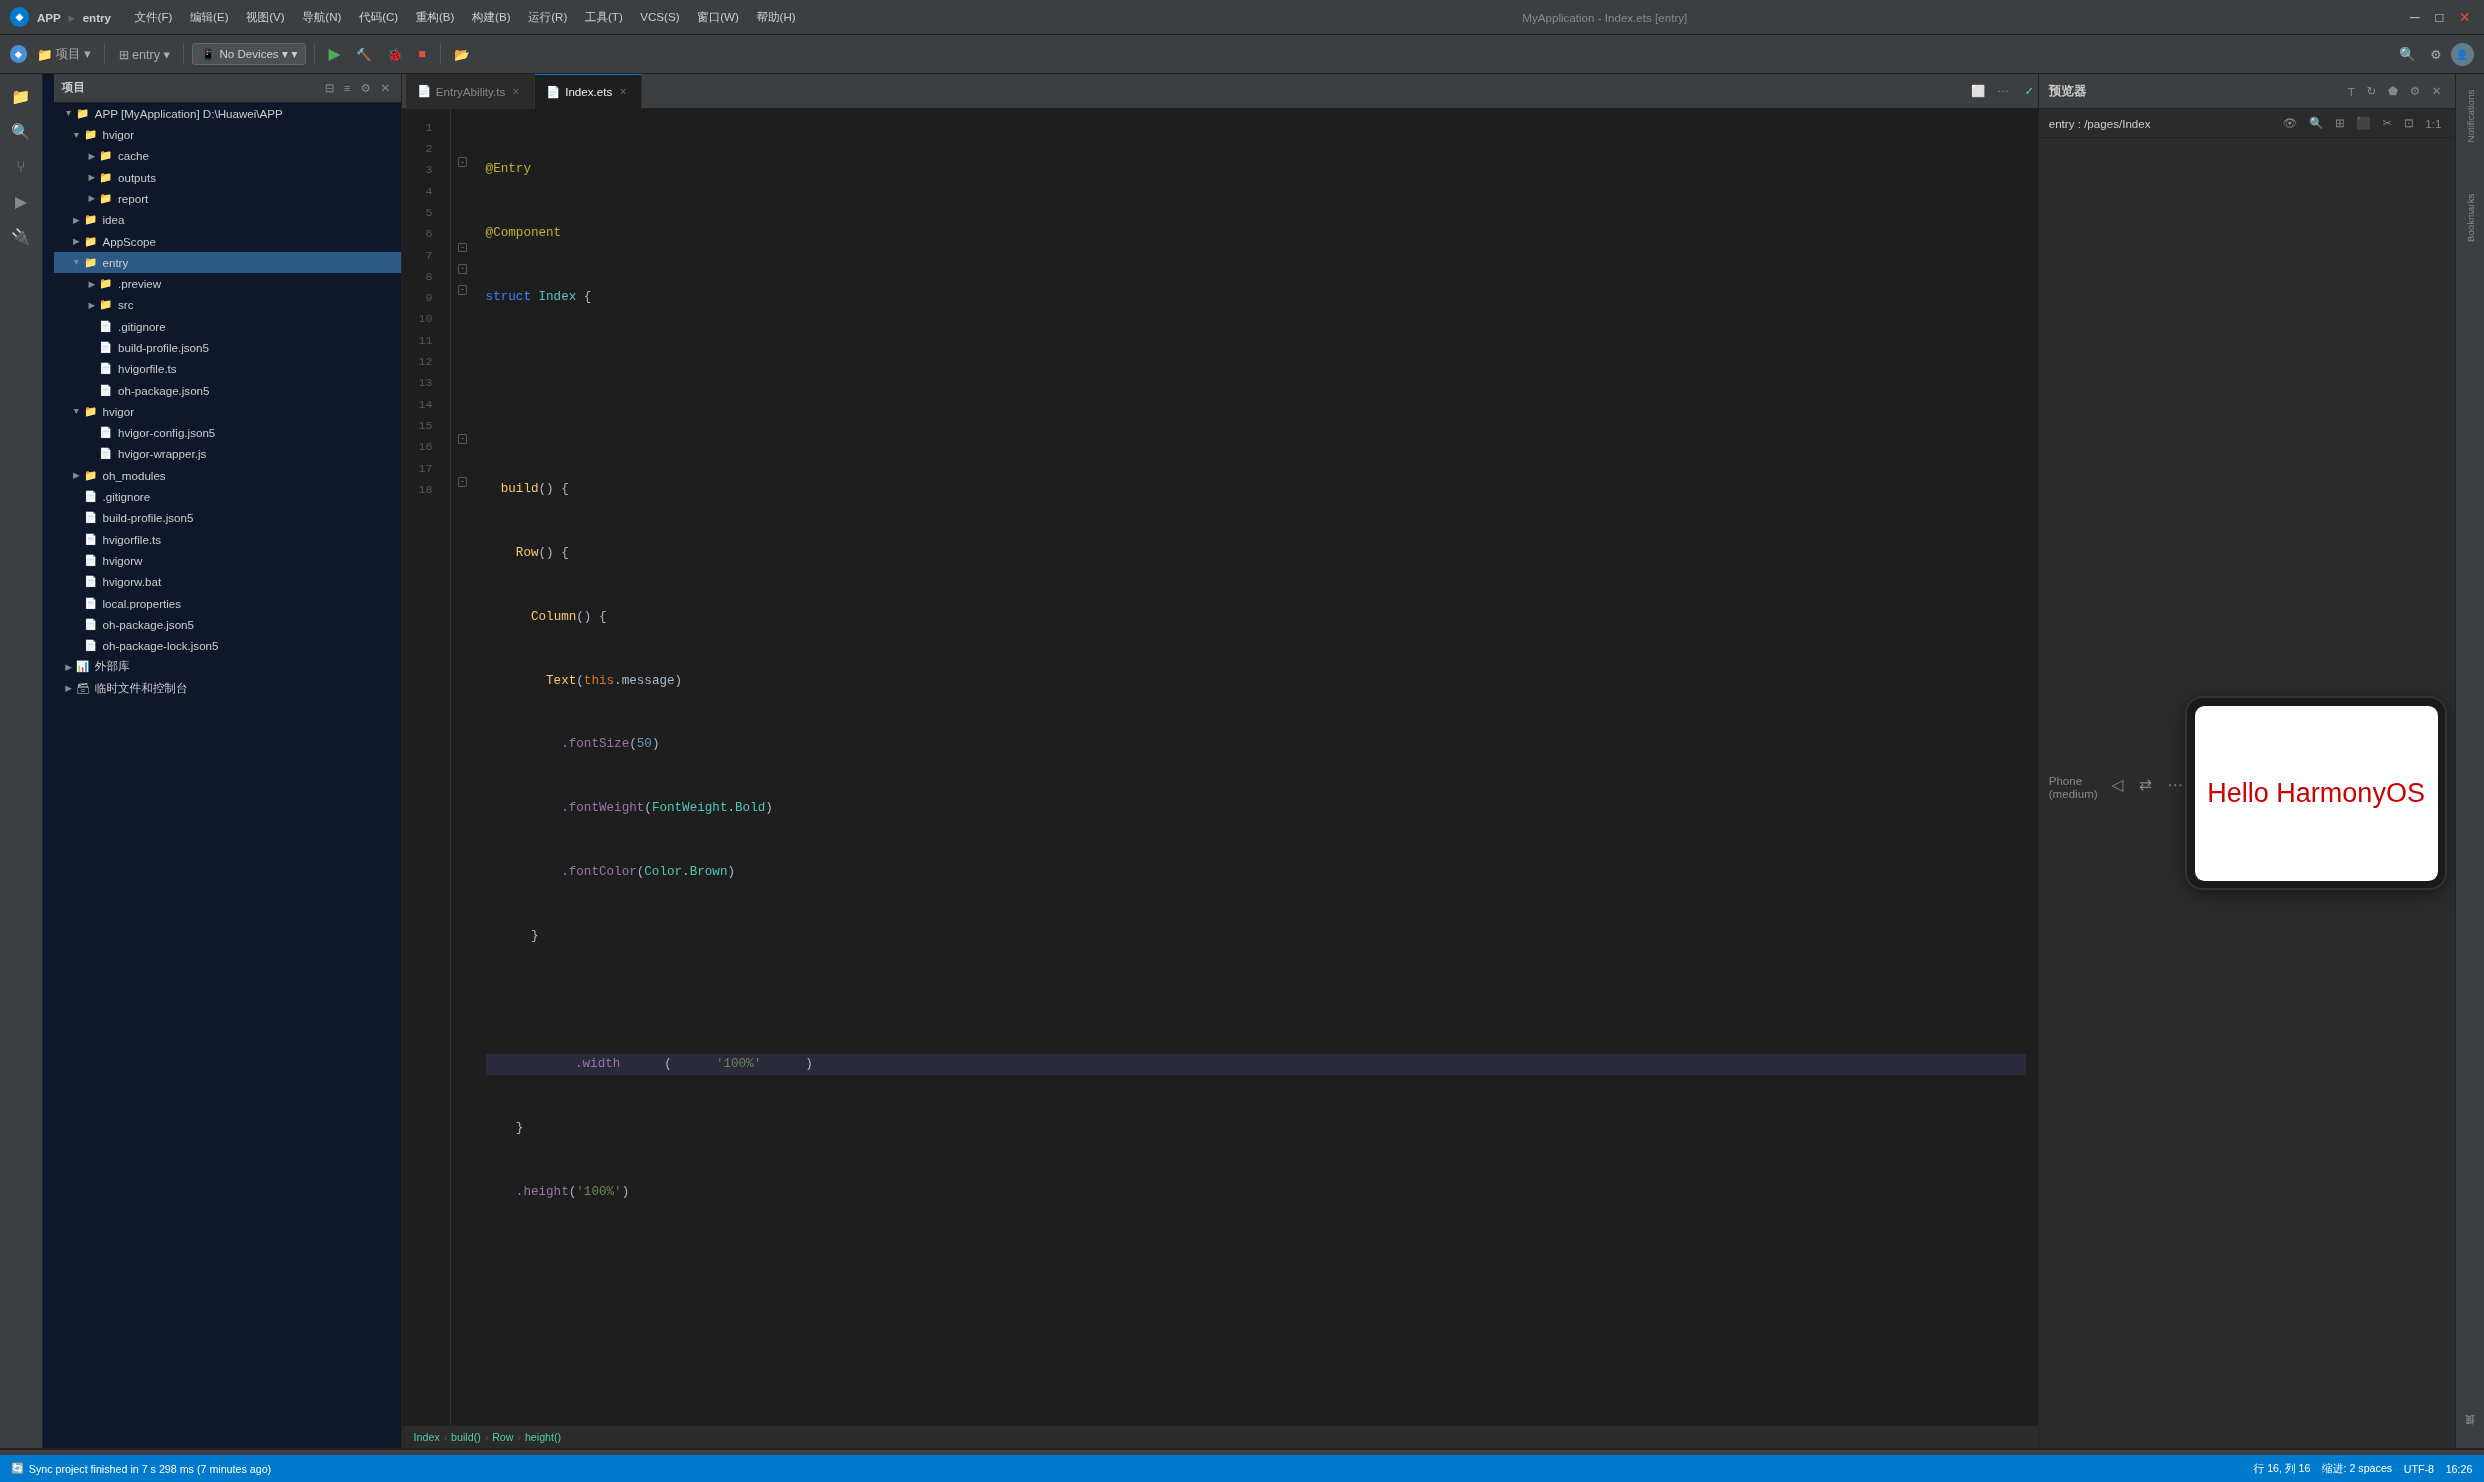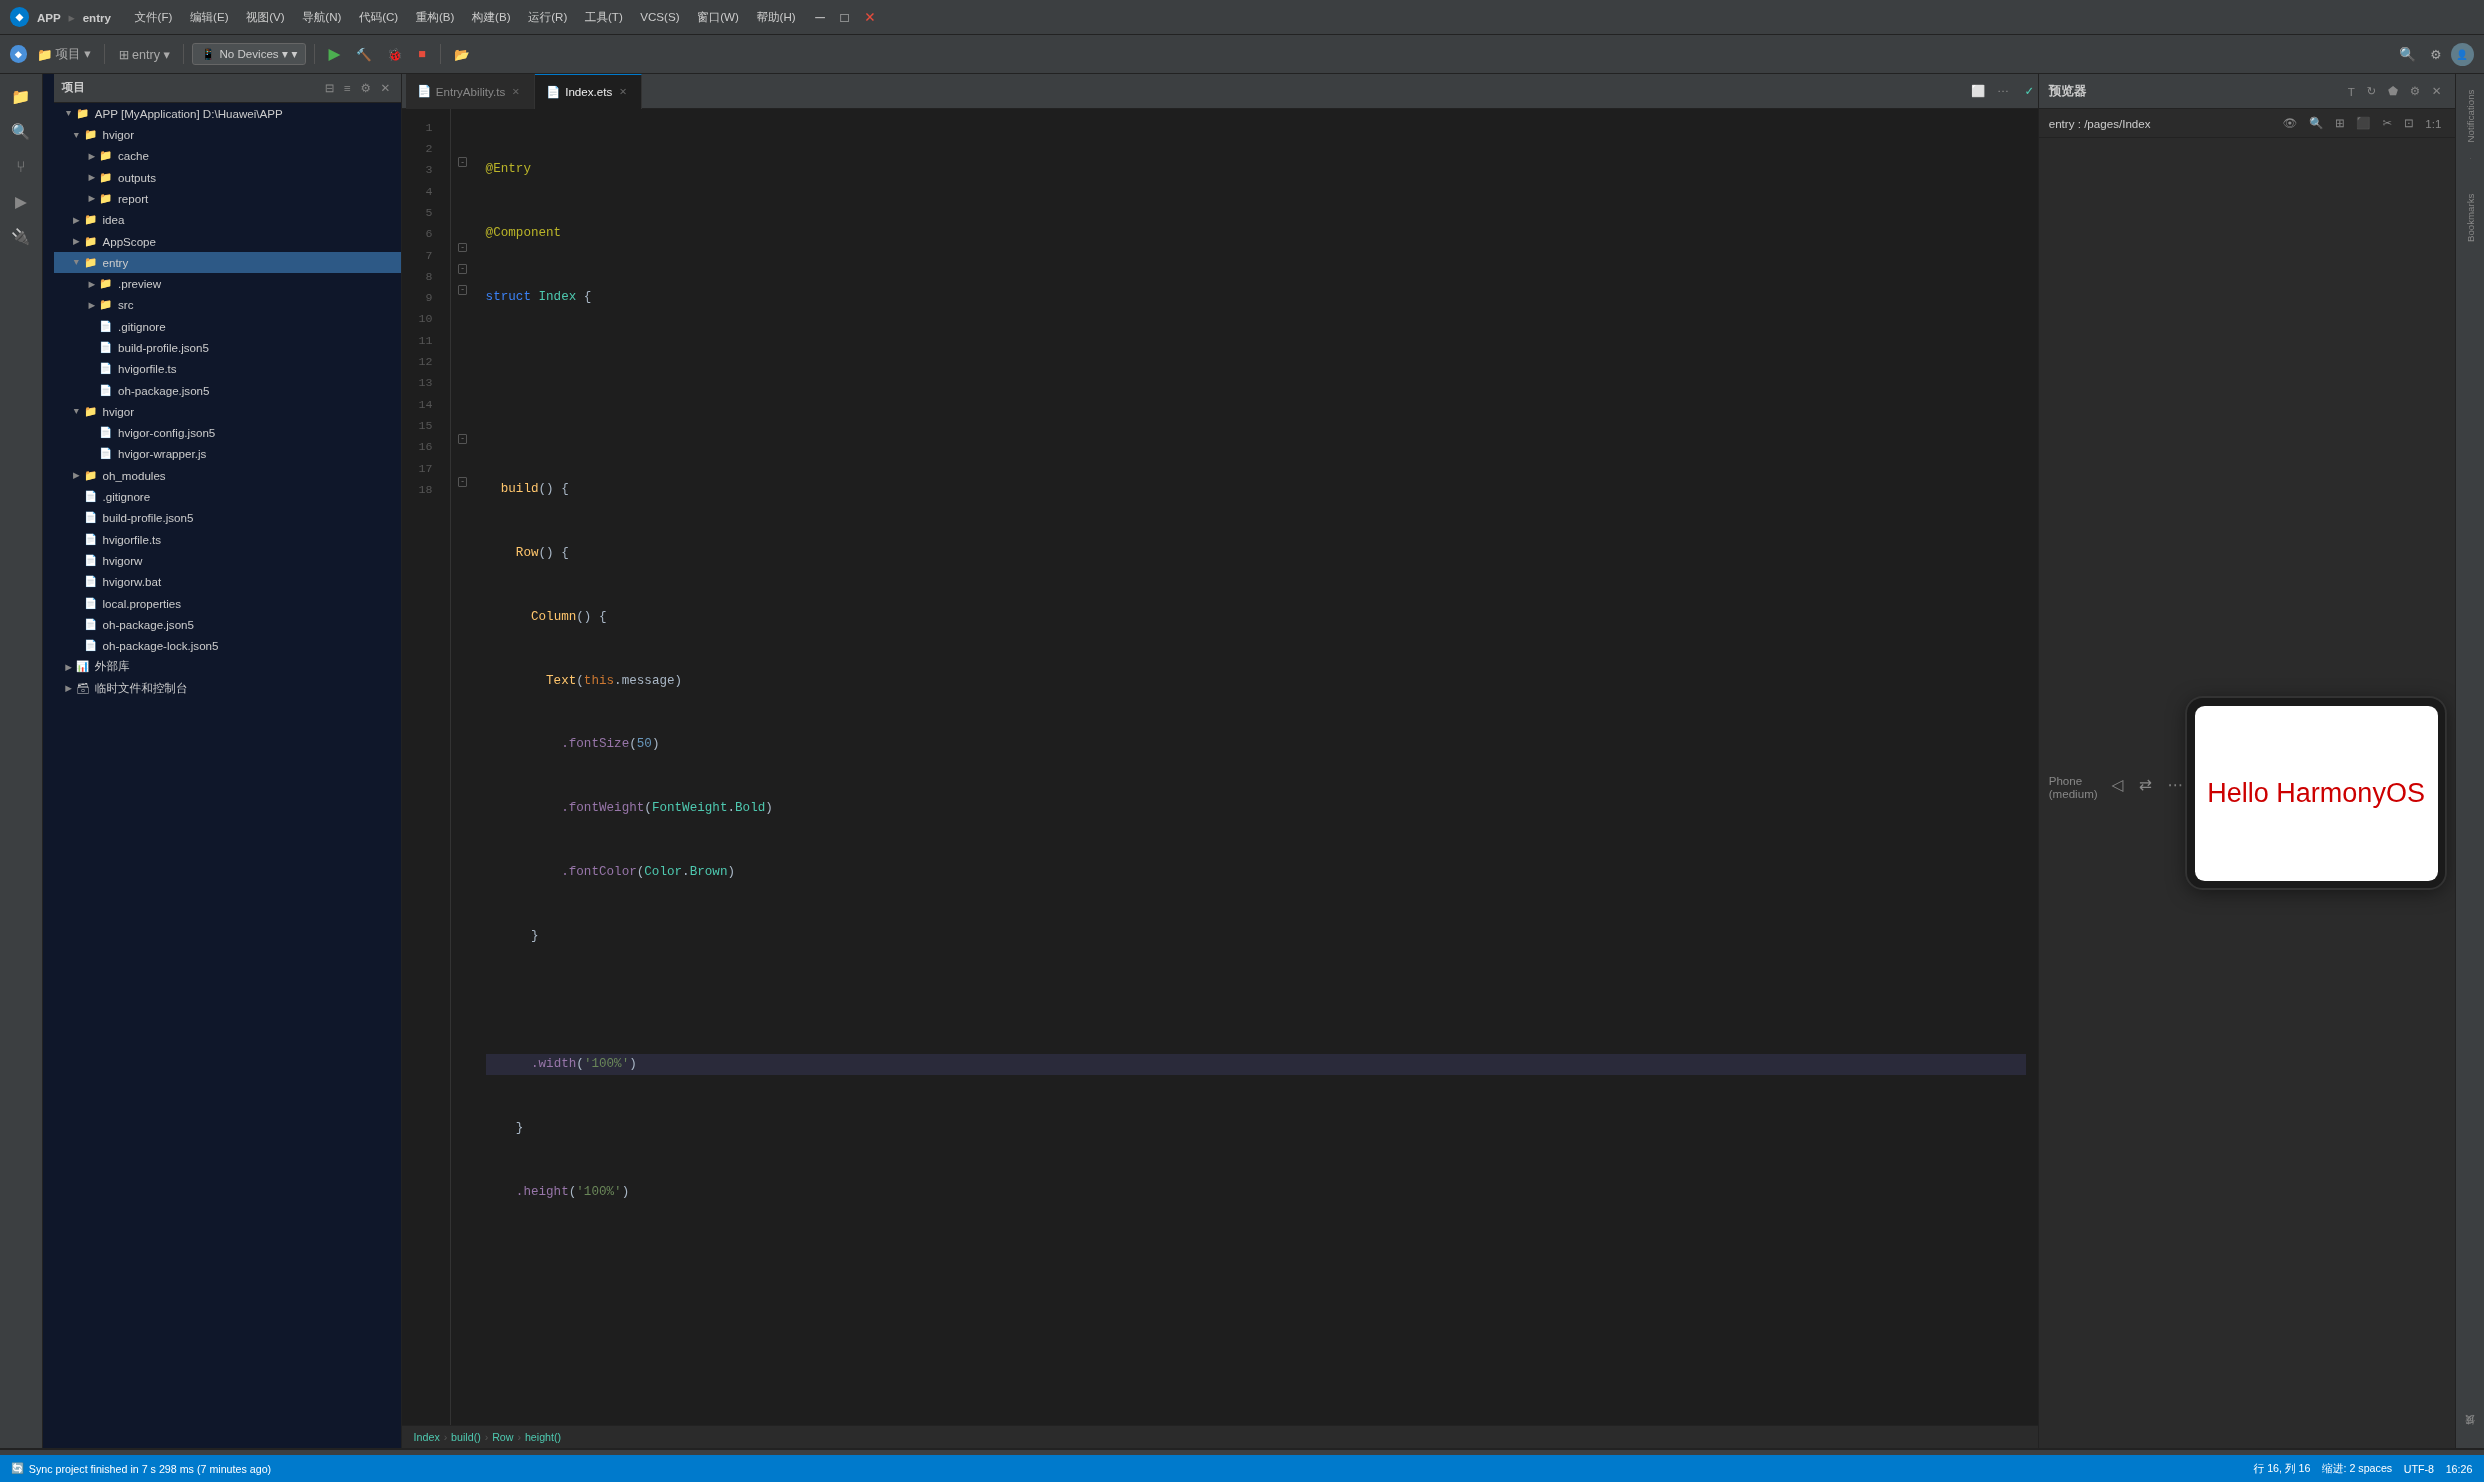--- a/index.html
+++ b/index.html
@@ -398,20 +398,21 @@
       <span class="titlebar-menu-item">导航(N)</span>
       <span class="titlebar-menu-item">代码(C)</span>
       <span class="titlebar-menu-item">重构(B)</span>
       <span class="titlebar-menu-item">构建(B)</span>
       <span class="titlebar-menu-item">运行(R)</span>
       <span class="titlebar-menu-item">工具(T)</span>
       <span class="titlebar-menu-item">VCS(S)</span>
       <span class="titlebar-menu-item">窗口(W)</span>
       <span class="titlebar-menu-item">帮助(H)</span>
     </div>
+  <div class="titlebar-center">MyApplication - Index.ets [entry]</div>
   <div class="titlebar-controls">
     <span class="win-ctrl">─</span>
     <span class="win-ctrl">□</span>
     <span class="win-ctrl" style="color:#e74c3c;">✕</span>
   </div>
 </div>
 
 <div class="toolbar">
   <div class="titlebar-logo" style="width:17.5px;height:17.5px;background:#4a90d9;font-size:8.7px;">◆</div>
   <button class="toolbar-btn">
@@ -715,21 +716,21 @@
         <div class="code-line">
           <span class="plain">          </span><span class="prop">.fontWeight</span><span class="plain">(</span><span class="type">FontWeight</span><span class="plain">.</span><span class="type">Bold</span><span class="plain">)</span>
         </div>
         <div class="code-line">
           <span class="plain">          </span><span class="prop">.fontColor</span><span class="plain">(</span><span class="type">Color</span><span class="plain">.</span><span class="type">Brown</span><span class="plain">)</span>
         </div>
         <div class="code-line">
           <span class="plain">      }</span>
         </div>
         <div class="code-line"></div>
-        <div class="code-line" style="background:#2a2a3a;">
+        <div class="code-line" style="background:#2a2a3a;gap:44px;">
           <span class="plain">      </span><span class="prop">.width</span><span class="plain">(</span><span class="str">'100%'</span><span class="plain">)</span>
         </div>
         <div class="code-line">
           <span class="plain">    }</span>
         </div>
         <div class="code-line">
           <span class="plain">    </span><span class="prop">.height</span><span class="plain">(</span><span class="str">'100%'</span><span class="plain">)</span>
         </div>
       </div>
     </div>

